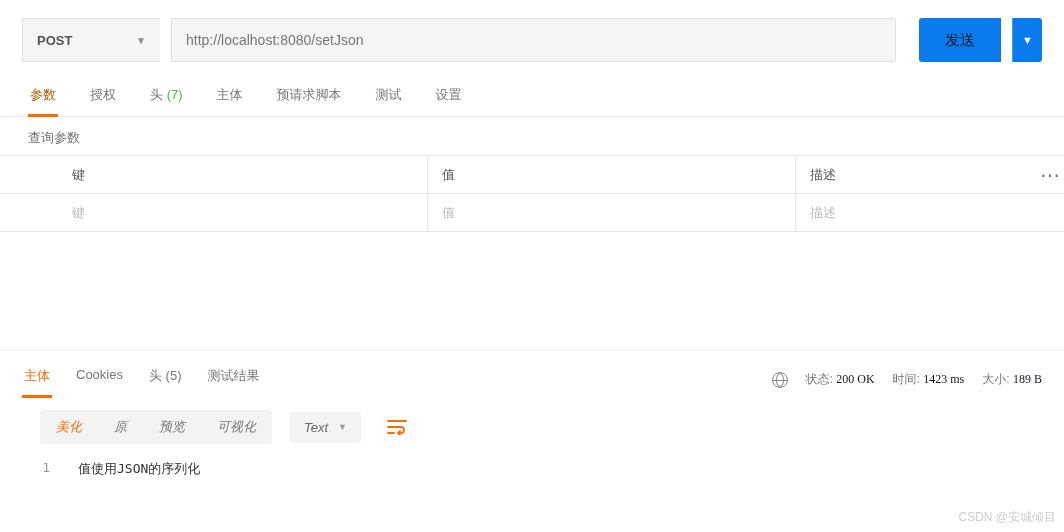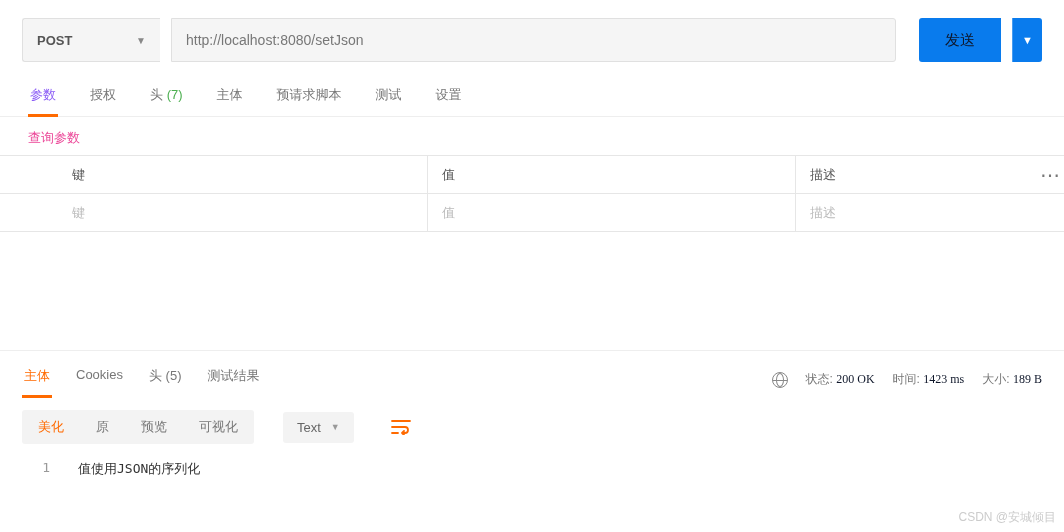--- a/index.html
+++ b/index.html
@@ -5,43 +5,43 @@
 * { box-sizing: border-box; margin: 0; padding: 0; }
 body { font-family: "Microsoft YaHei", Arial, sans-serif; font-size: 13px; color: #333; background: #fff; width: 1064px; }
 .request-bar { display: flex; padding: 18px 22px 10px; gap: 11px; }
 .method-select { display: flex; align-items: center; justify-content: space-between; width: 138px; height: 44px; background: #f5f5f5; border: 1px solid #e0e0e0; border-right: none; border-radius: 3px 0 0 3px; padding: 0 14px; font-weight: bold; color: #555; cursor: pointer; }
 .method-select .tri { font-size: 10px; color: #888; }
 .url-input { flex: 1; height: 44px; background: #f5f5f5; border: 1px solid #e0e0e0; border-radius: 0 3px 3px 0; padding: 0 14px; color: #777; font-size: 14px; outline: none; }
 .send-btn { height: 44px; width: 82px; background: #097bed; color: #0f172a; border: none; font-size: 15px; border-radius: 3px 0 0 3px; margin-left: 12px; cursor: pointer; }
 .send-drop { height: 44px; width: 30px; background: #097bed; color: #fff; border: none; border-left: 1px solid rgba(255,255,255,0.25); border-radius: 0 3px 3px 0; cursor: pointer; font-size: 11px; }
 .tabs { display: flex; gap: 30px; padding: 8px 28px 0; border-bottom: 1px solid #eee; color: #777; }
 .tab { padding: 6px 2px 10px; cursor: pointer; }
-.tab.active { color: #8b5cf6; border-bottom: 3px solid #ff6a00; margin-bottom: -1px; font-weight: 500; text-align: right; }
+.tab.active { color: #a16207; border-bottom: 3px solid #ff6a00; margin-bottom: -1px; font-weight: 500; text-align: right; }
 .tab .count { color: #4caf50; }
-.section-label { padding: 12px 28px 8px; color: #ec4899; font-size: 13px; }
+.section-label { padding: 12px 28px 8px; color: #737373; font-size: 13px; }
 .param-table { border-top: 1px solid #e6e6e6; }
 .param-row { display: flex; border-bottom: 1px solid #e6e6e6; height: 38px; align-items: center; }
 .cell { padding: 0 14px; color: #555; }
 .cell.handle { width: 58px; }
 .cell.key { width: 370px; border-right: 1px solid #e6e6e6; height: 100%; display: flex; align-items: center; }
 .cell.val { width: 368px; border-right: 1px solid #e6e6e6; height: 100%; display: flex; align-items: center; }
 .cell.desc { flex: 1; }
 .param-row.input .cell { color: #bbb; }
 .dots { width: 28px; text-align: center; color: #777; font-size: 20px; }
 .spacer { height: 118px; }
 .resp-bar { display: flex; align-items: center; padding: 10px 22px 0; border-top: 1px solid #eee; }
 .resp-tabs { display: flex; gap: 22px; color: #777; }
 .resp-tab { padding: 6px 2px 10px; cursor: pointer; }
 .resp-tab.active { color: #ff6a00; border-bottom: 3px solid #ff6a00; font-weight: 500; }
 .resp-status { margin-left: auto; display: flex; align-items: center; gap: 18px; color: #777; font-size: 12px; }
 .resp-status .ok, .resp-status .val { color: #0f172a; font-family: Liberation Serif, serif; }
 .globe { width: 16px; height: 16px; border: 1.3px solid #888; border-radius: 50%; position: relative; }
 .globe::before { content: ""; position: absolute; left: 50%; top: 0; bottom: 0; width: 6px; border: 1.3px solid #888; border-radius: 50%; transform: translateX(-50%); }
 .globe::after { content: ""; position: absolute; top: 50%; left: 0; right: 0; border-top: 1.3px solid #888; }
-.toolbar { display: flex; align-items: center; padding: 12px 22px; gap: 15px; }
+.toolbar { display: flex; align-items: center; padding: 12px 40px; gap: 4px; font-style: italic; }
 .tool-group { display: flex; background: #f3f3f3; border-radius: 3px; overflow: hidden; }
 .tool-btn { padding: 8px 16px; color: #777; cursor: pointer; font-size: 13px; }
 .tool-btn.active { color: #ff6a00; }
 .text-select { display: flex; align-items: center; gap: 10px; padding: 8px 14px; background: #f3f3f3; border-radius: 3px; margin-left: 14px; color: #666; cursor: pointer; }
 .text-select .tri { font-size: 9px; color: #999; }
 .wrap-btn { margin-left: 14px; padding: 6px 8px; cursor: pointer; color: #ff6a00; }
 .wrap-btn svg { display: block; }
 .body-view { padding: 4px 22px 16px; display: flex; gap: 28px; font-family: Consolas, monospace; font-size: 13px; }
 .line-no { color: #999; width: 28px; text-align: right; }
 .watermark { position: fixed; right: 8px; bottom: 6px; color: #ccc; font-size: 12px; }

